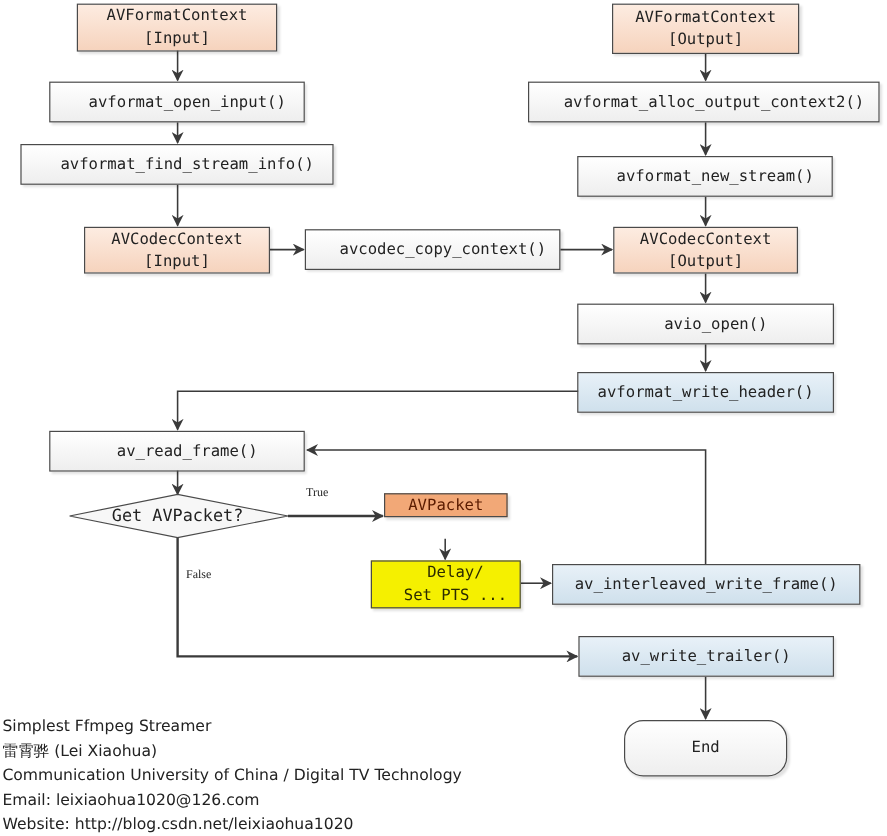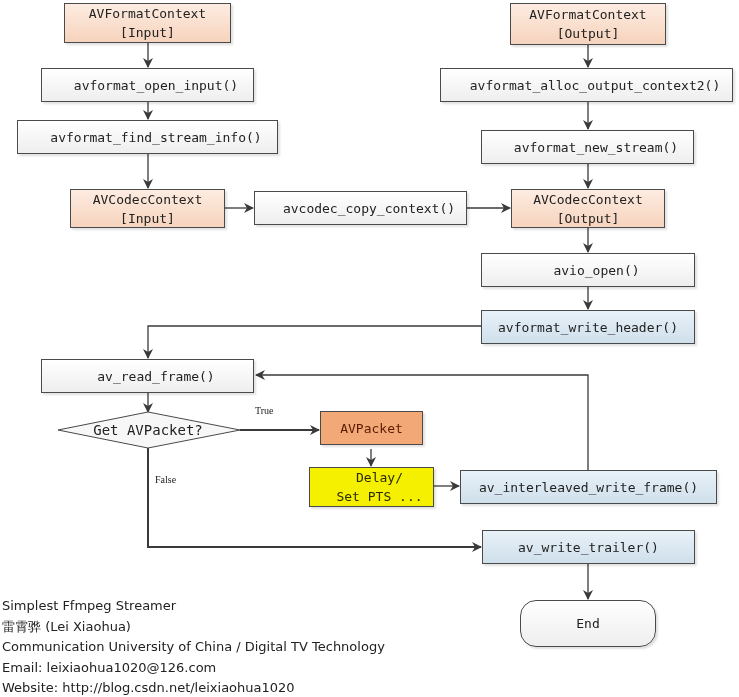--- a/index.html
+++ b/index.html
@@ -90,21 +90,21 @@
   <span>avformat_write_header()</span>
 </div>
 
 <div class="node plain" style="left:41px;top:359px;width:213px;height:34px;">
   <span>av_read_frame()</span>
 </div>
 <div class="diamond-text">Get AVPacket?</div>
 <div class="lbl" style="left:255px;top:405px;">True</div>
 <div class="lbl" style="left:155px;top:474px;">False</div>
 
-<div class="node packet" style="left:320px;top:411px;width:103px;height:34px;">
+<div class="node packet" style="left:320px;top:411px;width:103px;height:20px;">
   <span>AVPacket</span>
 </div>
 <div class="node yellow" style="left:309px;top:467px;width:125px;height:40px;">
   <span>Delay/</span>
   <span>Set PTS ...</span>
 </div>
 <div class="node blue" style="left:460px;top:470px;width:257px;height:34px;">
   <span>av_interleaved_write_frame()</span>
 </div>
 <div class="node blue" style="left:482px;top:530px;width:213px;height:34px;">

